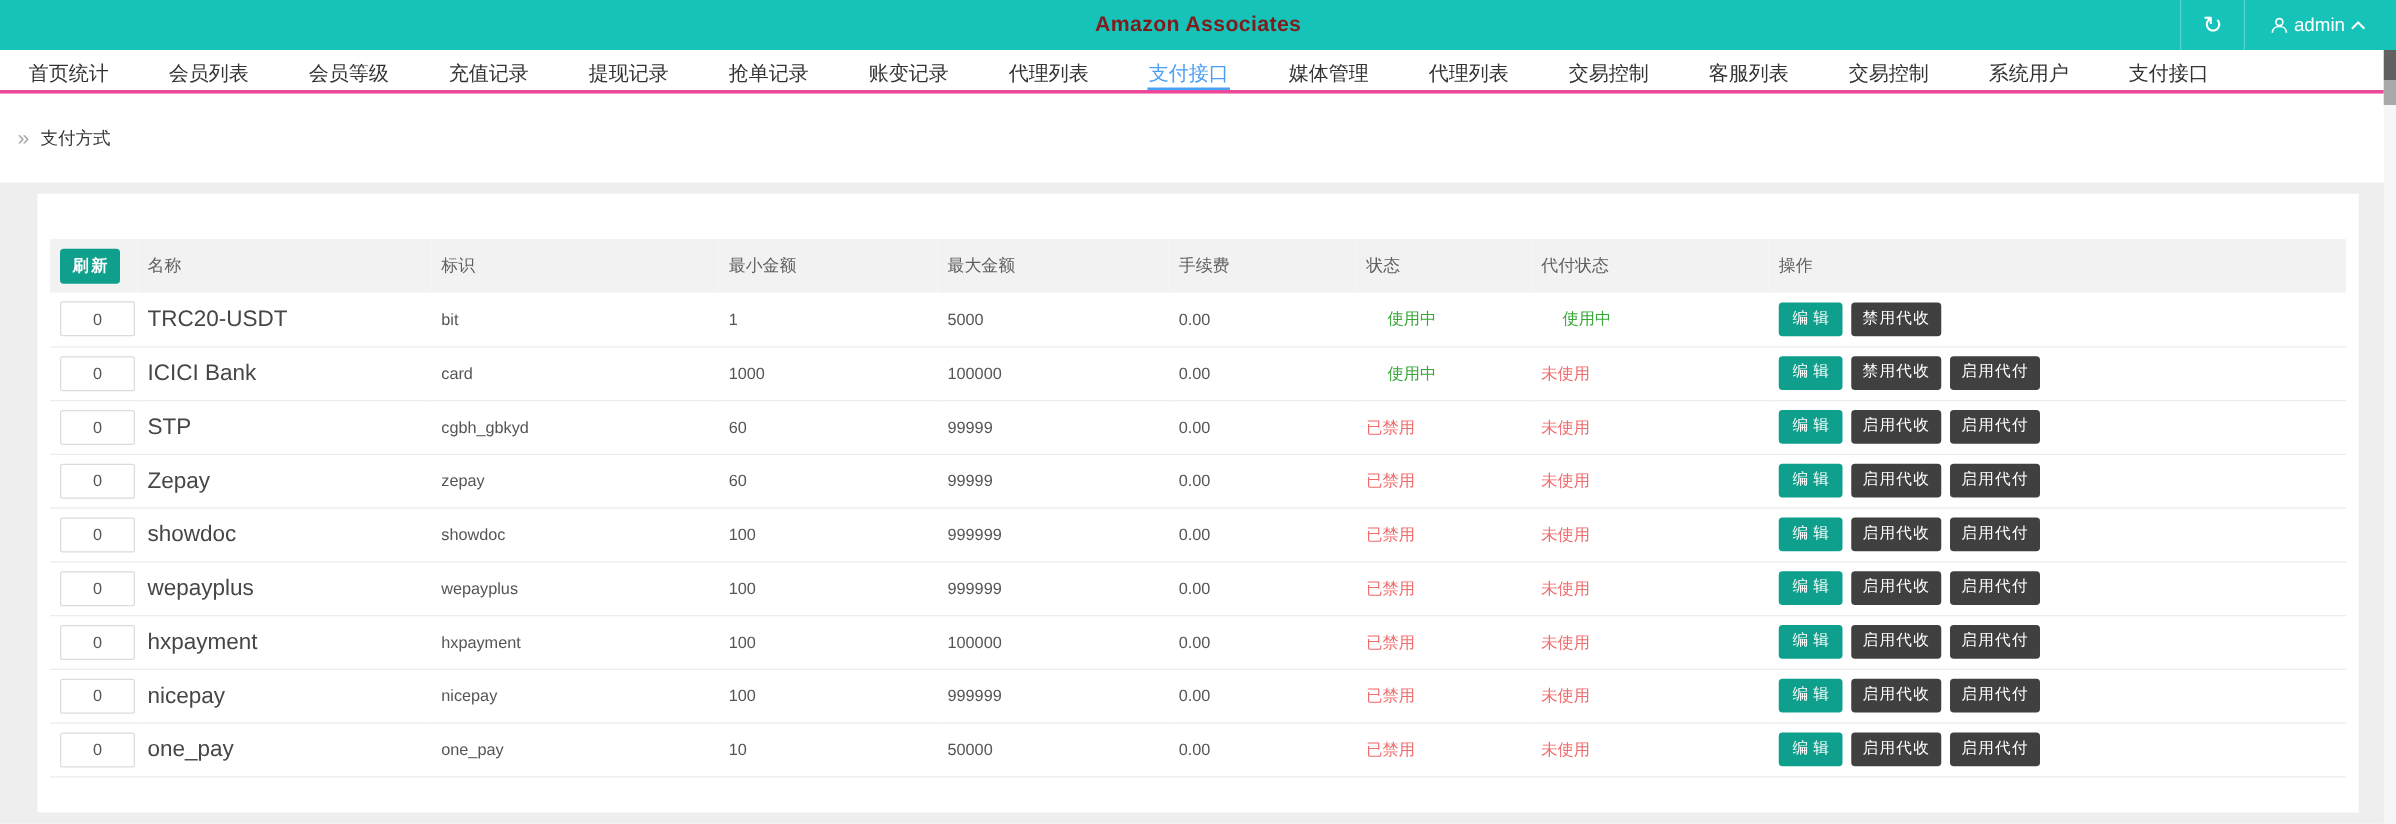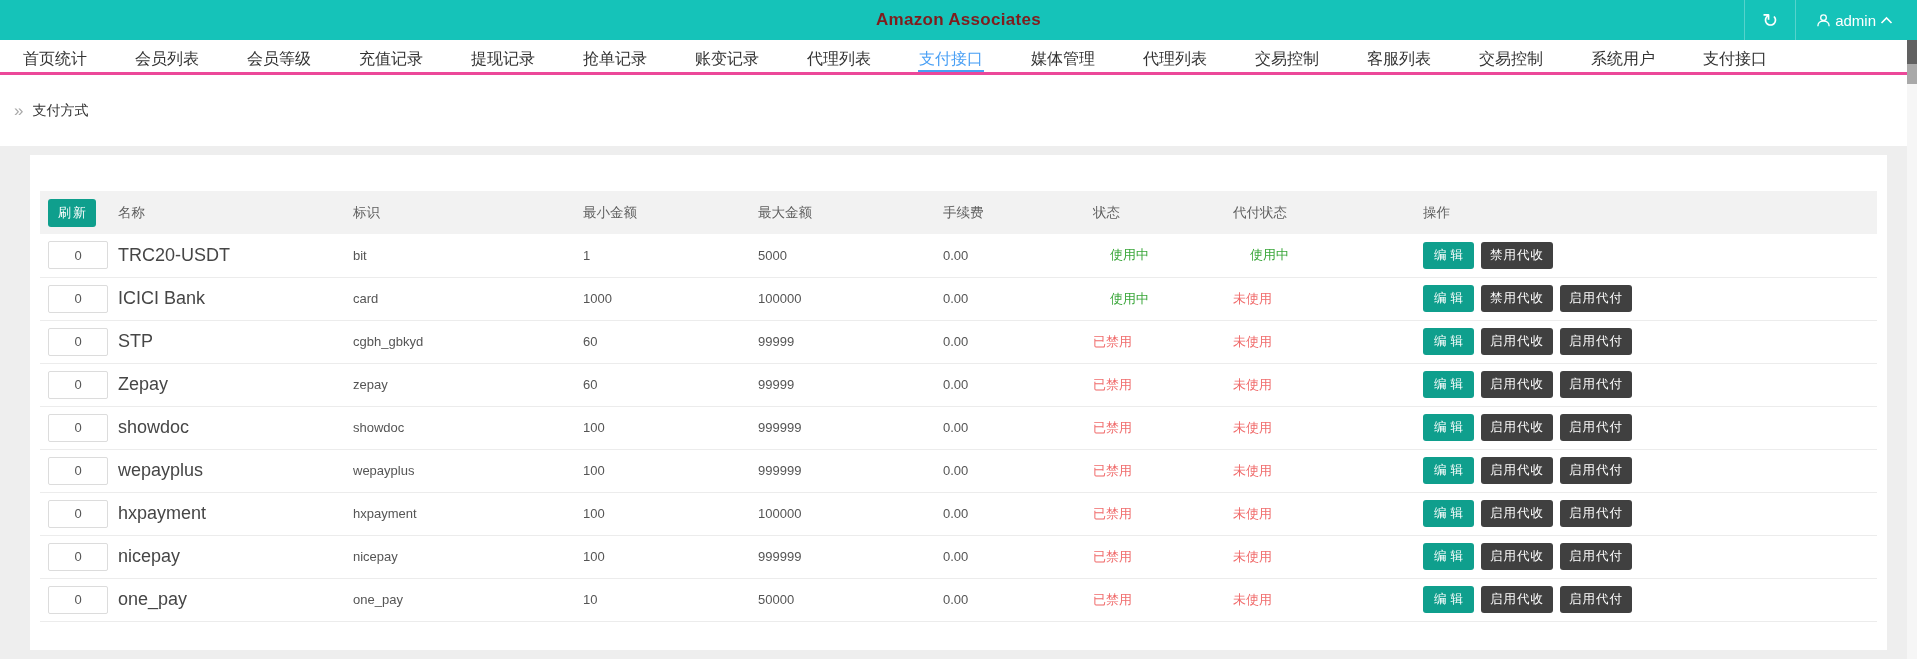--- a/index.html
+++ b/index.html
@@ -53,28 +53,28 @@
   tbody tr { border-bottom:1px solid #ececec; }
   td.name-cell { color:#464646; font-size:18px; }
   .sort-input {
     width:60px; height:28px; border:1px solid #dcdcdc; border-radius:2px;
     text-align:center; font-size:13px; color:#555; background:#fff; outline:none;
   }
   .btn {
     display:inline-block; border:none; border-radius:3px; color:#ffffff;
     font-size:12.5px; height:27px; line-height:27px; padding:0 9px;
     margin-right:7px; cursor:pointer; white-space:nowrap; letter-spacing:1px;
-    font-family:Liberation Sans, sans-serif;
+    font-family:Liberation Mono, monospace;
   }
   .btn-primary { background:#0f9f8d; letter-spacing:4px; padding:0 7px 0 11px; }
   .btn-warning { background:#404040; }
   .refresh-btn {
     background:#0f9f8d; color:#fff; border:none; border-radius:3px;
     height:28px; line-height:28px; padding:0 8px 0 10px; font-size:13px;
-    letter-spacing:2px; cursor:pointer; font-family:inherit;
+    letter-spacing:2px; cursor:pointer; font-family:inherit;font-weight:bold;
   }
   .st-on  { color:#39a639;margin-left:17px; }
   .st-off { color:#f06b6b; }
   
   .scrollbar {
     position:absolute; top:40px; right:0; bottom:0; width:10px; background:#f6f6f6;
   }
   .scroll-thumb-dark  { position:absolute; top:0;  left:0; width:10px; height:24px; background:#616161; }
   .scroll-thumb-light { position:absolute; top:24px; left:0; width:10px; height:20px; background:#a9a9a9; }
 </style>

